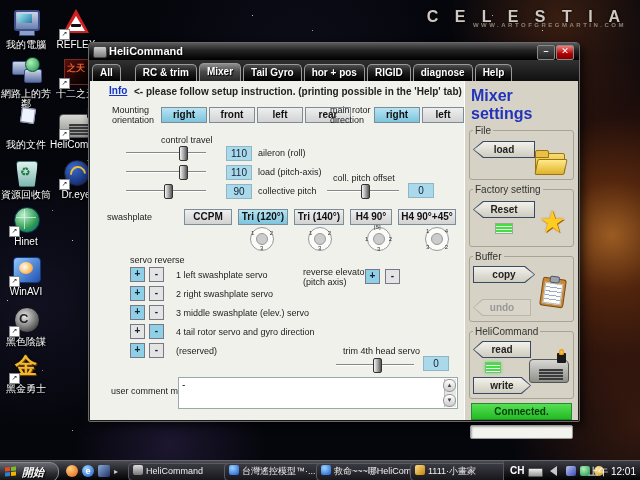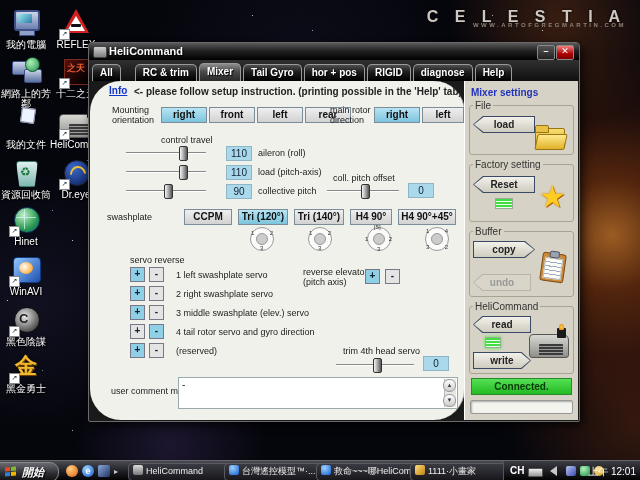--- a/index.html
+++ b/index.html
@@ -31,41 +31,41 @@
   #titlebar{left:0;top:0;right:0;height:17px;background:linear-gradient(#5a5a5a,#222 45%,#000);border-radius:3px 3px 0 0;color:#fff;}
   #titlebar .ttl{left:20px;top:2px;font-size:11px;font-weight:bold;text-shadow:1px 1px 1px #000;}
   .tbico{left:4px;top:3px;width:12px;height:10px;background:linear-gradient(#cfcfcf,#7e7e7e);border:1px solid #444;border-radius:2px;}
   .winbtn{top:2px;width:16px;height:13px;border:1px solid #888;border-radius:2px;color:#fff;font-size:9px;line-height:11px;text-align:center;font-weight:bold;}
   #minbtn{right:24px;background:linear-gradient(#555,#222);}
   #closebtn{right:5px;background:linear-gradient(#f08080,#b00000 60%,#7d0000);}
   #tabstrip{left:0;top:17px;right:0;height:21px;background:linear-gradient(#303030,#101010);}
   .tab{display:inline-block;margin-top:3px;margin-right:2px;padding:2px 7px 3px;background:linear-gradient(#4e4e4e,#1c1c1c 45%,#000);border:1px solid #9a9a9a;border-bottom:none;border-radius:5px 5px 0 0;color:#fff;font-size:10px;font-weight:bold;text-shadow:1px 1px 1px #000;vertical-align:bottom;}
   .tab.active{background:linear-gradient(#8e8e8e,#4a4a4a 45%,#2a2a2a);padding-bottom:4px;}
   .tab.first{margin-left:3px;margin-right:14px;}
-  #main{left:1px;top:38px;width:374px;height:339px;background:#f1f1ec;border-right:1px solid #aaa;border-radius:31px;}
+  #main{left:1px;top:38px;width:374px;height:339px;background:#f1f1ec;border-right:1px solid #aaa;}
   #sidebar{left:375px;top:38px;width:113px;height:339px;background:#d6d2c6;border-left:1px solid #fff;padding:0;}
   .link{color:#1133cc;text-decoration:underline;font-weight:bold;font-size:10px;}
   .infotxt{font-size:10px;font-weight:bold;color:#222;}
   .smalllbl{font-size:9px;color:#222;line-height:10px;}
   .optbtn{height:14px;line-height:14px;text-align:center;font-size:10px;font-weight:bold;color:#111;background:linear-gradient(#efefef,#d2d2d2);border:1px solid #7b8d99;}
   .optbtn.sel{background:linear-gradient(#b7e4f4,#7cc4dd);}
   .slider{height:13px;}
   .slider .track{position:absolute;left:0;right:0;top:6px;height:1px;background:#888;border-bottom:1px solid #fff;}
   .slider .thumb{position:absolute;top:0;width:7px;height:13px;background:linear-gradient(90deg,#f5f5f5,#9a9a9a 60%,#555);border:1px solid #333;border-radius:2px;}
   .valbox{width:24px;height:13px;background:#a9d9ea;border:1px solid #8fb6c4;font-size:10px;text-align:center;line-height:13px;color:#123;}
   .pm{width:13px;height:13px;background:#e4e4e4;border:1px solid #778;font-size:10px;font-weight:bold;text-align:center;line-height:12px;color:#123;}
   .pm.sel{background:#8fd0e6;}
   .dial{width:22px;height:22px;border:1px solid #999;border-radius:50%;background:#fbfbf9;}
   .dial .core{position:absolute;left:5px;top:5px;width:10px;height:10px;border:1px solid #999;border-radius:50%;background:#ccc;}
   .dn{position:absolute;font-size:6px;color:#333;line-height:6px;}
   .cmtbox{background:#fff;border:1px solid #9aa;font-size:10px;color:#222;padding:1px 3px;}
   .sbscroll{position:absolute;right:1px;top:1px;bottom:1px;width:11px;background:#e8e8e2;border-left:1px solid #bbb;}
   .sbarrow{position:absolute;right:0px;width:11px;height:11px;background:linear-gradient(#fff,#ccc);border:1px solid #999;border-radius:6px;font-size:6px;text-align:center;line-height:10px;color:#444;}
   
-  .sbtitle{color:#2233bb;font-weight:bold;font-size:10px;margin:6px 0 2px 6px;}
+  .sbtitle{color:#2233bb;font-weight:bold;font-size:16px;margin:6px 0 2px 6px;}
   fieldset{border:1px solid #a8a494;border-radius:3px;margin:2px 4px 4px 4px;padding:2px 3px 3px;position:relative;}
   legend{font-size:10px;color:#333;padding:0 2px;}
   .abtn{position:relative;height:17px;}
   .abtn .shape{position:absolute;inset:0;background:#3a4a66;}
   .abtn .face{position:absolute;inset:1px;background:linear-gradient(#f2f1ea,#cfccbf);text-align:center;font-size:10px;font-weight:bold;color:#222;line-height:15px;}
   .aleft .shape,.aleft .face{clip-path:polygon(0 50%,16% 0,100% 0,100% 100%,16% 100%);}
   .aright .shape,.aright .face{clip-path:polygon(0 0,84% 0,100% 50%,84% 100%,0 100%);}
   .abtn.disabled .shape{background:#b9b5a9;}
   .abtn.disabled .face{color:#999;background:#d9d5c9;}
   .greenind{width:16px;height:9px;border:1px solid #9a9;background:repeating-linear-gradient(#44dd44 0 2px,#e8ffe8 2px 3px);}

